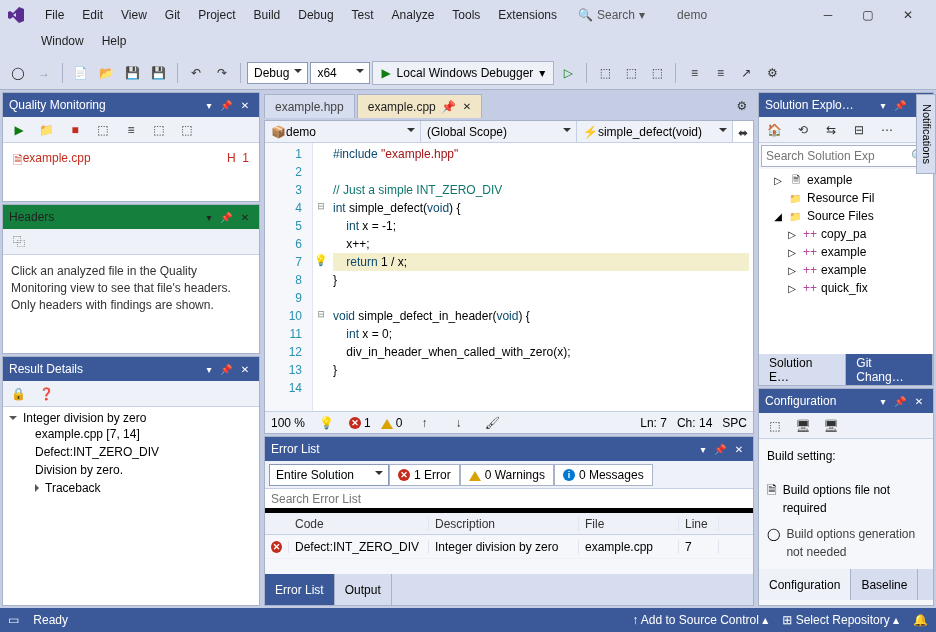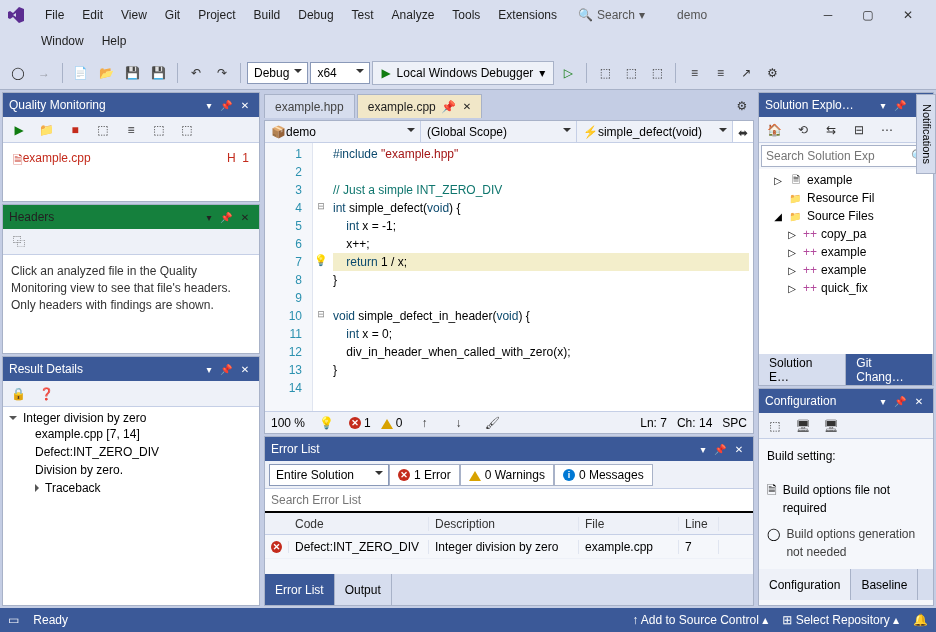--- a/index.html
+++ b/index.html
@@ -55,21 +55,21 @@
 .kw{color:#0c4a6e}.str{color:#a31515}.cmt{color:#0f766e}
 .hl{background:#f3eecb}
 .ed-status{height:22px;background:#eef1f8;border-top:1px solid #c5cfe6;display:flex;align-items:center;padding:0 6px;gap:10px;font-size:11px}
 .stat-badge{display:flex;align-items:center;gap:3px}
 .err-ico{width:12px;height:12px;background:#c42b1c;border-radius:50%;display:inline-flex;align-items:center;justify-content:center;color:#fff;font-size:9px;font-weight:bold}
 .wrn-ico{width:0;height:0;border:6px solid transparent;border-bottom:10px solid #d8a200;display:inline-block;transform:translateY(-2px)}
 .info-ico{width:12px;height:12px;background:#0078d4;border-radius:50%;display:inline-flex;align-items:center;justify-content:center;color:#fff;font-size:9px;font-weight:bold}
 .errlist{flex:0 0 170px}
 .el-filters{height:28px;display:flex;align-items:center;padding:0 4px;border-bottom:1px solid #c5cfe6;background:#eef1f8}
 .el-fbtn{display:flex;align-items:center;gap:4px;padding:2px 8px;border:1px solid #a8b2c8;background:#fff;cursor:pointer;height:22px}
-.el-search{height:24px;border-bottom:2px solid #000000}
+.el-search{height:24px;border-bottom:5px solid #000000}
 .el-search input{width:100%;height:100%;border:none;padding:0 6px;background:#fff}
 .el-table{flex:1;overflow:auto}
 .el-hdr{display:flex;background:#eef1f8;border-bottom:1px solid #c5cfe6;height:22px;align-items:center;font-size:11px;color:#333}
 .el-hdr>div,.el-row>div{padding:0 6px;border-right:1px solid #e0e5f0;overflow:hidden;white-space:nowrap}
 .el-row{display:flex;height:24px;align-items:center;border-bottom:1px solid #eef1f8}
 .c-ico{width:24px;flex:0 0 24px;display:flex;justify-content:center}
 .c-code{flex:0 0 140px}.c-desc{flex:0 0 150px}.c-file{flex:0 0 100px}.c-line{flex:0 0 40px}
 .bottom-tabs{height:31px;display:flex;background:#d6ddee}
 .btab{padding:0 10px;display:flex;align-items:center;cursor:pointer;border-right:1px solid #a8b2c8}
 .btab.active{background:#3b5998;color:#fff}

